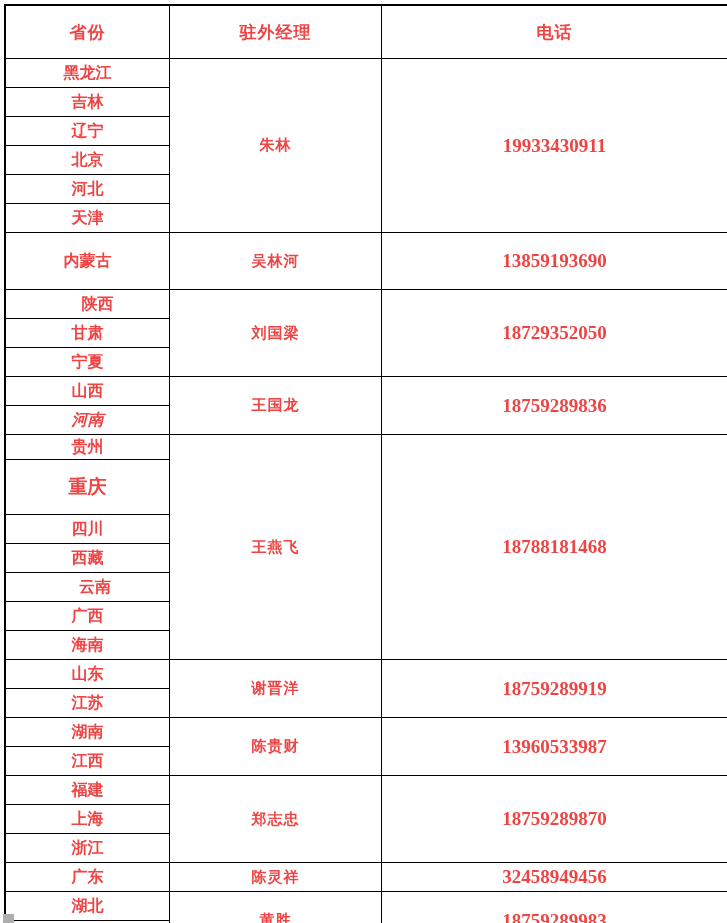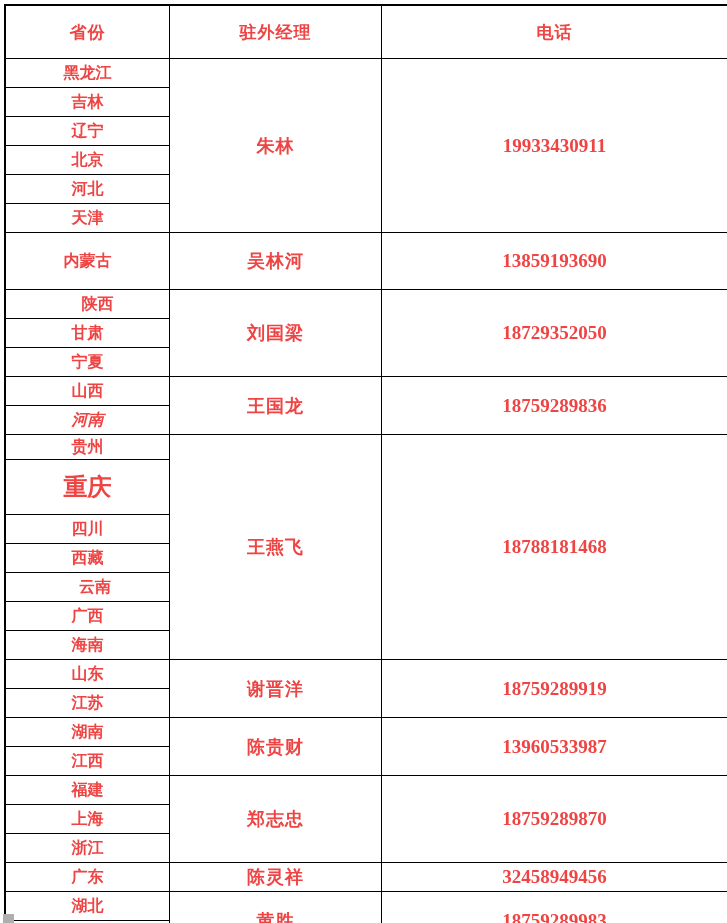--- a/index.html
+++ b/index.html
@@ -40,24 +40,24 @@
   tr.header-row th {
     height: 52px;
     font-size: 17px;
     letter-spacing: 1px;
   }
   td.province-cell {
     font-size: 16px;
     height: 28px;
   }
   td.province-cell.big {
-    font-size: 24px;
+    font-size: 19px;
   }
   td.manager-cell {
-    font-size: 18px;
+    font-size: 15px;
     letter-spacing: 1px;
   }
   td.phone-cell {
     font-size: 19px;
   }
   .artifact {
     position: absolute;
     left: 3px;
     top: 914px;
     width: 11px;

